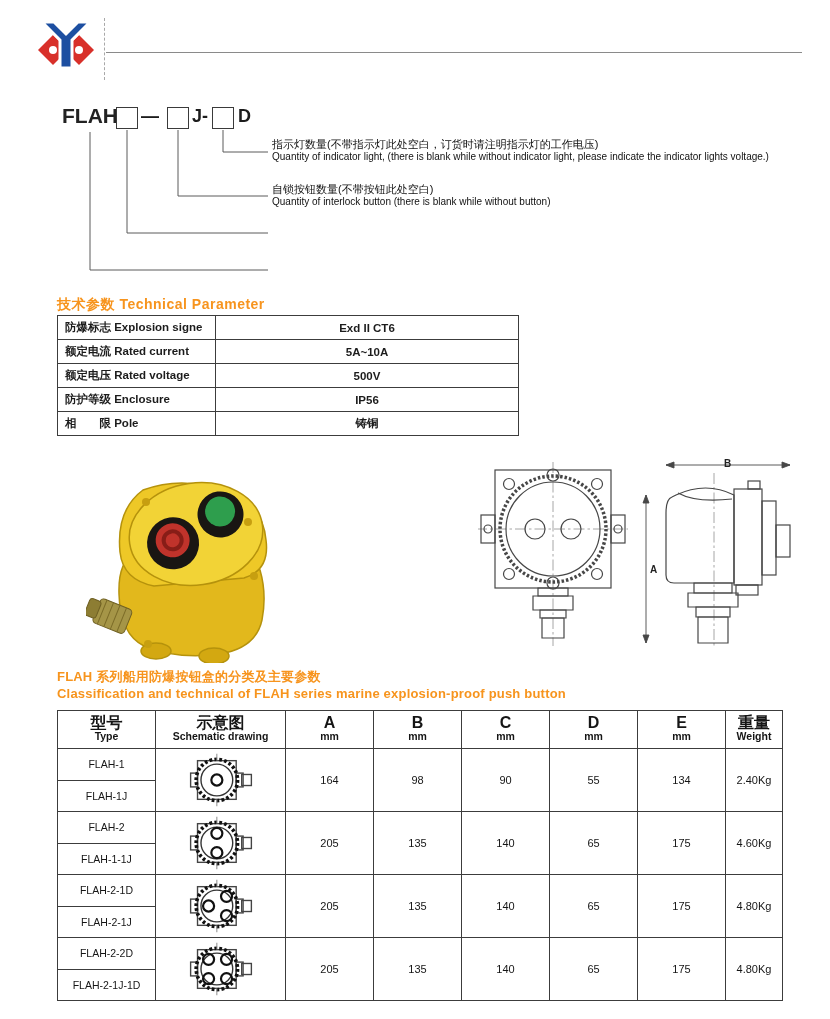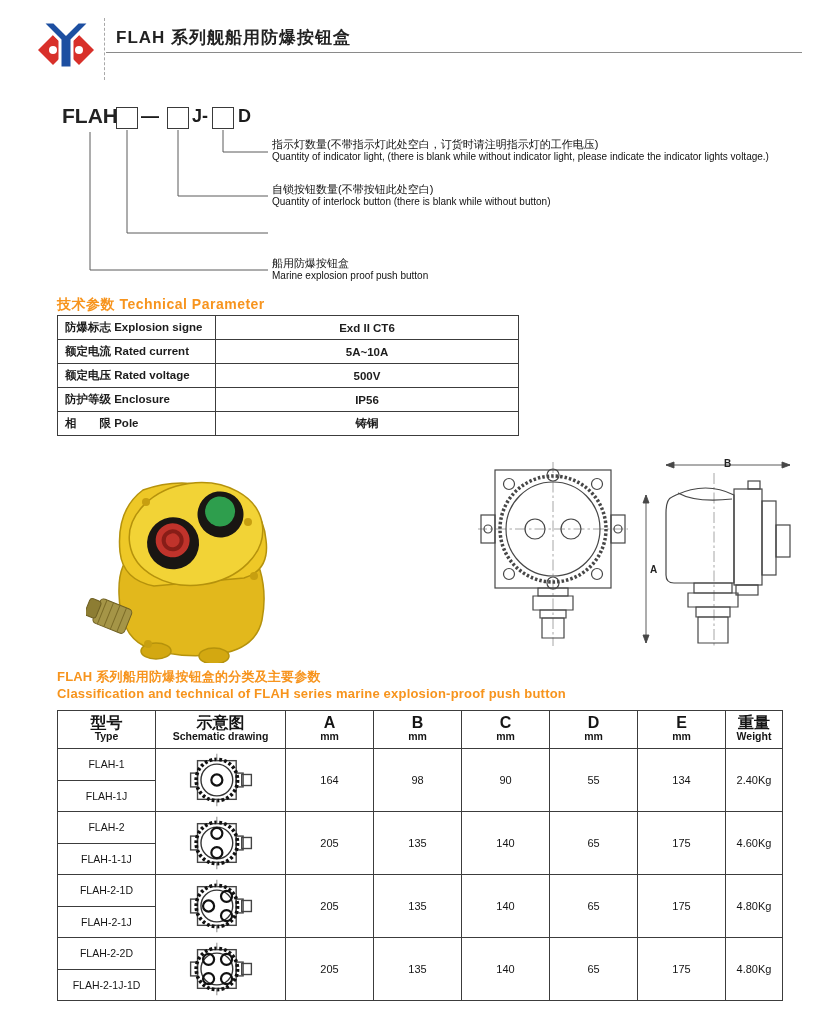--- a/index.html
+++ b/index.html
@@ -56,21 +56,20 @@
 <div id="page">
 
   <svg class="logo" viewBox="0 0 72 70">
     <polygon points="8,36 23,21 38,36 23,51" fill="#d8302a"></polygon>
     <polygon points="34,36 49,21 64,36 49,51" fill="#d8302a"></polygon>
     <path d="M12 8 L30 26 L30 54 L42 54 L42 26 L60 8 L48 8 L36 20 L24 8 Z" fill="#1d4fa1" stroke="#ffffff" stroke-width="3"></path>
     <circle cx="23" cy="36" r="4" fill="#ffffff"></circle>
     <circle cx="49" cy="36" r="4" fill="#ffffff"></circle>
   </svg>
   <div class="hdr-divider"></div>
-  <div class="title-zh">FLAH 系列舰船用防爆按钮盒</div>
   <div class="hdr-rule"></div>
 
   <div class="md-prefix">FLAH</div>
   <div class="md-box" style="left:116px"></div>
   <div class="md-sep">—</div>
   <div class="md-box" style="left:167px"></div>
   <div class="md-j">J-</div>
   <div class="md-box" style="left:212px"></div>
   <div class="md-d">D</div>
 
@@ -83,24 +82,20 @@
     </g>
   </svg>
 
   <div class="md-ann" style="top:138px">
     <div class="zh">指示灯数量(不带指示灯此处空白，订货时请注明指示灯的工作电压)</div>
     <div class="en">Quantity of indicator light, (there is blank while without indicator light, please indicate the indicator lights voltage.)</div>
   </div>
   <div class="md-ann" style="top:183px">
     <div class="zh">自锁按钮数量(不带按钮此处空白)</div>
     <div class="en">Quantity of interlock button (there is blank while without button)</div>
-  </div>
-  <div class="md-ann" style="top:257px">
-    <div class="zh">船用防爆按钮盒</div>
-    <div class="en">Marine explosion proof push button</div>
   </div>
 
   <div class="sec-heading" id="tp-heading">技术参数 Technical Parameter</div>
   <table id="tp-table">
     <tbody>
       <tr>
         <td class="lbl">防爆标志 Explosion signe</td>
         <td class="val">Exd II CT6</td>
       </tr>
       <tr>

